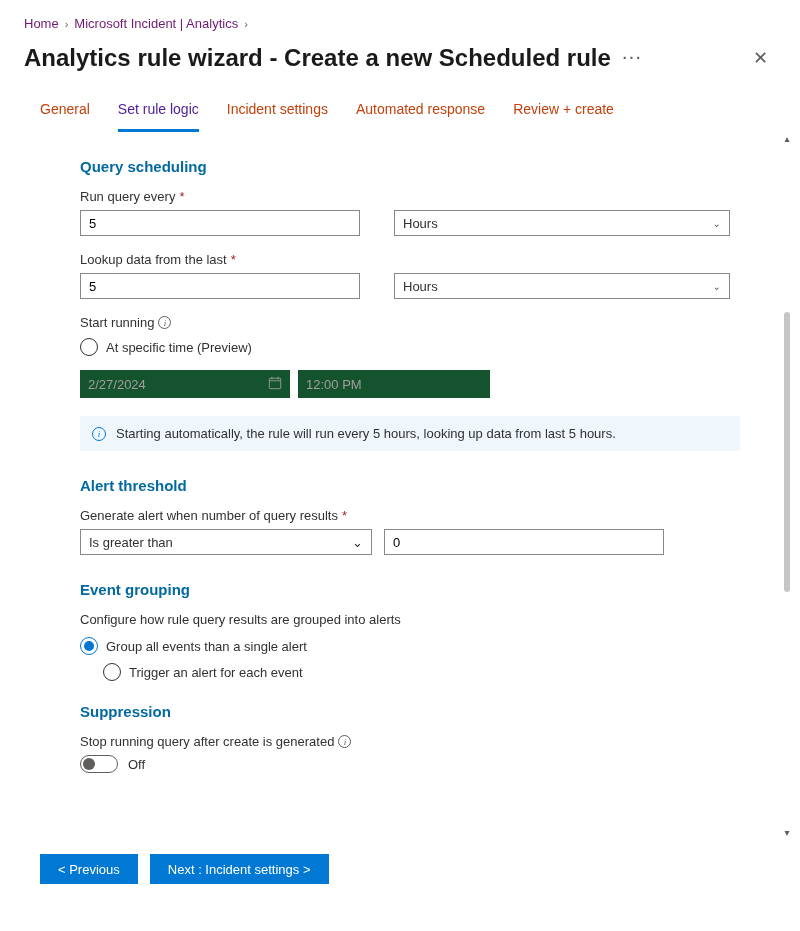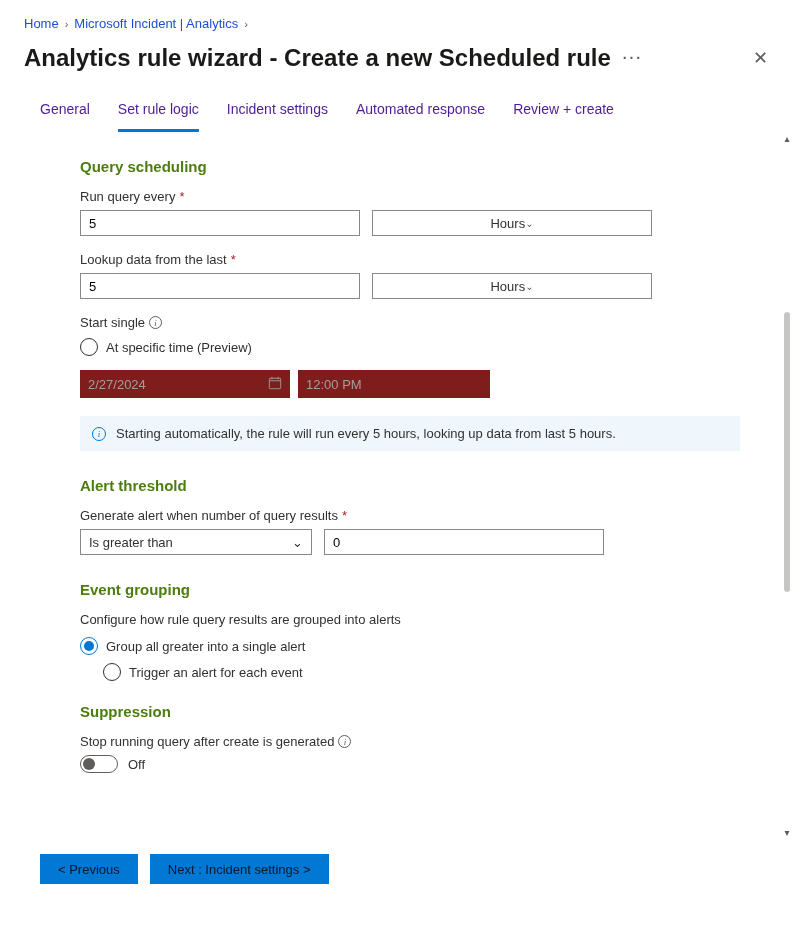--- a/index.html
+++ b/index.html
@@ -13,21 +13,21 @@
       overflow: hidden;
       position: relative;
     }
     .breadcrumb {
       padding: 16px 24px 6px 24px;
       font-size: 13px;
       display: flex;
       align-items: center;
       gap: 6px;
     }
-    .breadcrumb a { color: #1d4ed8; text-decoration: none; }
+    .breadcrumb a { color: #701a75; text-decoration: none; }
     .breadcrumb .chev { color: #605e5c; font-size: 11px; }
     .page-header {
       padding: 6px 24px 18px 24px;
       display: flex;
       align-items: center;
       justify-content: space-between;
     }
     .page-title {
       font-size: 24px;
       font-weight: 600;
@@ -40,21 +40,21 @@
     .close-btn { font-size: 18px; color: #605e5c; cursor: pointer; padding: 4px 8px; background:none;border:none; }
     .tabs {
       display: flex;
       gap: 28px;
       padding: 0 40px;
       border-bottom: none;
     }
     .tab {
       padding: 10px 0 12px 0;
       font-size: 14px;
-      color: #4c1d95;
+      color: #c2410c;
       cursor: pointer;
       border-bottom: 3px solid transparent;
     }
     .tab.active {
       border-bottom-color: #0078d4;
       font-weight: 400;
       color: #4c1d95;
     }
     .content-wrap {
       position: relative;
@@ -63,21 +63,21 @@
     }
     .content {
       padding: 20px 60px 20px 80px;
       height: 100%;
       overflow-y: auto;
     }
     .section-title {
       font-size: 15px;
       font-weight: 600;
       margin: 6px 0 14px 0;
-      color: #4d7c0f;
+      color: #0369a1;
     }
     .field-label {
       font-size: 13px;
       color: #323130;
       margin-bottom: 6px;
       display: flex;
       align-items: center;
       gap: 4px;
     }
     .req { color: #a4262c; }
@@ -89,25 +89,26 @@
     .text-input, .select-input {
       height: 26px;
       border: 1px solid #8a8886;
       padding: 0 8px;
       font-size: 13px;
       font-family: inherit;
       background: #fff;
     }
     .text-input { width: 280px; }
     .select-input {
-      width: 280px;
-      display: flex;
-      align-items: center;
-      justify-content: center;
-      cursor: pointer;
+      width: 336px;
+      display: flex;
+      align-items: center;
+      justify-content: space-between;
+      cursor: pointer;
+      margin-left: 22px;
     }
     .select-input .chev-down { font-size: 10px; color: #605e5c; }
     .radio-row {
       display: flex;
       align-items: center;
       gap: 8px;
       margin: 8px 0;
     }
     .radio {
       width: 18px; height: 18px;
@@ -138,21 +139,21 @@
       font-style: italic;
       font-family: Georgia, serif;
     }
     .datetime-row {
       display: flex;
       gap: 8px;
       margin: 14px 0 18px 0;
     }
     .date-box, .time-box {
       height: 26px;
-      background: #7f1d1d;
+      background: #14532d;
       color: #a19f9d;
       display: flex;
       align-items: center;
       padding: 14px 8px;
       font-size: 13px;
     }
     .date-box { width: 210px; justify-content: space-between; }
     .time-box { width: 192px; text-align: right; }
     .cal-icon { color: #a19f9d; }
     .info-banner {
@@ -172,21 +173,21 @@
       display: inline-flex;
       align-items: center;
       justify-content: center;
       font-size: 9px;
       color: #0078d4;
       font-style: italic;
       font-family: Georgia, serif;
       flex-shrink: 0;
     }
     .select-full {
-      width: 232px;
+      width: 292px;
       height: 26px;
       border: 1px solid #8a8886;
       display: flex;
       align-items: center;
       justify-content: space-between;
       padding: 12px 8px;
       cursor: pointer;
     }
     .threshold-row { display: flex; gap: 12px; margin-bottom: 26px; margin-top: 6px; }
     .desc-text { font-size: 13px; margin: 8px 0 10px 0; }
@@ -244,21 +245,21 @@
       background: #fff;
     }
     .btn {
       height: 30px;
       padding: 0 18px;
       font-size: 13px;
       border: none;
       cursor: pointer;
       font-family: inherit;
     }
-    .btn-primary { background: #0078d4; color: #0f172a; }
+    .btn-primary { background: #0078d4; color: #ffffff; }
   </style>
 </head>
 <body>
 
 <div class="breadcrumb">
   <a href="#">Home</a>
   <span class="chev">›</span>
   <a href="#">Microsoft Incident | Analytics</a>
   <span class="chev">›</span>
 </div>
@@ -304,21 +305,21 @@
     </div>
     <div class="field-row">
       <input class="text-input" value="5" style="">
       <div class="select-input">
         <span>Hours</span>
         <span class="chev-down">⌄</span>
       </div>
     </div>
 
     <div class="field-label" style="margin-top:4px;">
-      <span>Start single</span>
+      <span>Start running</span>
       <span class="info-icon">i</span>
     </div>
 
     <div class="radio-row">
       <span class="radio"></span>
       <span>At specific time (Preview)</span>
     </div>
 
     <div class="datetime-row">
       <div class="date-box">
@@ -352,21 +353,21 @@
         <span>Is greater than</span>
         <span class="chev-down">⌄</span>
       </div>
       <input class="text-input" value="0" style="">
     </div>
 
     <div class="section-title">Event grouping</div>
     <div class="desc-text">Configure how rule query results are grouped into alerts</div>
     <div class="radio-row">
       <span class="radio checked"></span>
-      <span>Group all greater into a single alert</span>
+      <span>Group all events than a single alert</span>
     </div>
     <div class="radio-row" style="margin-bottom:22px;margin-left:23px;">
       <span class="radio"></span>
       <span>Trigger an alert for each event</span>
     </div>
 
     <div class="section-title">Suppression</div>
     <div class="field-label">
       <span>Stop running query after create is generated</span>
       <span class="info-icon">i</span>

